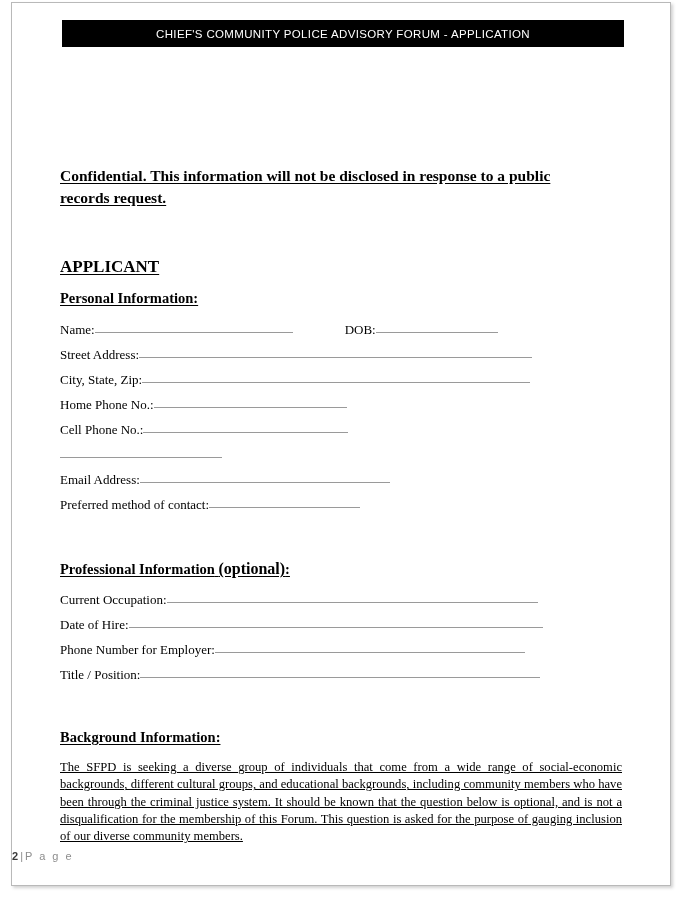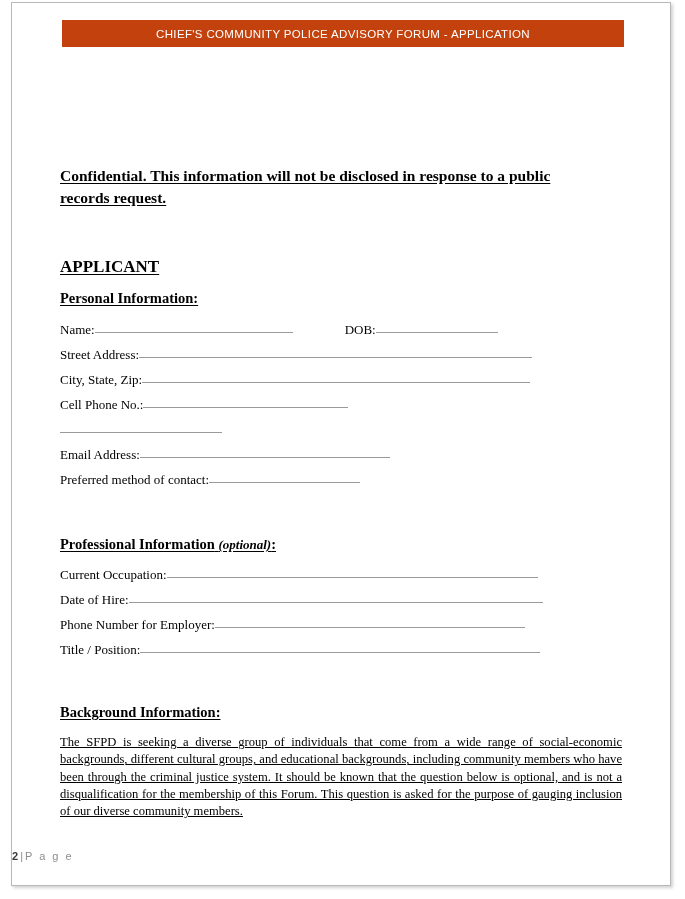--- a/index.html
+++ b/index.html
@@ -29,21 +29,21 @@
     overflow: hidden;
   }
 
   
   #banner {
     position: absolute;
     left: 50px;
     top: 17px;
     width: 562px;
     height: 27px;
-    background: #c2410c;
+    background: #000000;
     display: flex;
     align-items: center;
     justify-content: center;
   }
   #banner .banner-text {
     font-family: "Liberation Sans", sans-serif;
     font-size: 11.5px;
     color: #ffffff;
     letter-spacing: 0.35px;
     white-space: nowrap;
@@ -78,23 +78,22 @@
   }
   .h-sub {
     font-size: 14.5px;
     font-weight: bold;
     text-decoration: underline;
     text-underline-offset: 2px;
     display: inline-block;
     margin: 0;
   }
   .h-sub .optional-note {
-    font-size: 13px;
-    font-weight: bold;
-    font-style: italic;
+    font-size: 16px;
+    font-weight: bold;
   }
 
   .spacer-applicant { height: 47px; }
   .spacer-after-applicant { height: 12px; }
   .spacer-after-personalhdr { height: 13px; }
   .spacer-before-prof { height: 40px; }
   .spacer-after-profhdr { height: 12px; }
   .spacer-before-bg { height: 38px; }
   .spacer-after-bghdr { height: 13px; }
 
@@ -188,20 +187,23 @@
     </div>
 
     <div class="field-row">
       <span class="flabel">Street Address:</span><span class="fill-line" style="width:393px"></span>
     </div>
 
     <div class="field-row">
       <span class="flabel">City, State, Zip:</span><span class="fill-line" style="width:388px"></span>
     </div>
 
+    <div class="field-row">
+      <span class="flabel">Home Phone No.:</span><span class="fill-line" style="width:193px"></span>
+    </div>
 
     <div class="field-row">
       <span class="flabel">Cell Phone No.:</span><span class="fill-line" style="width:205px"></span>
     </div>
 
     <div class="field-row">
       <span class="fill-line" style="width:162px"></span>
     </div>
 
     <div class="field-row">

